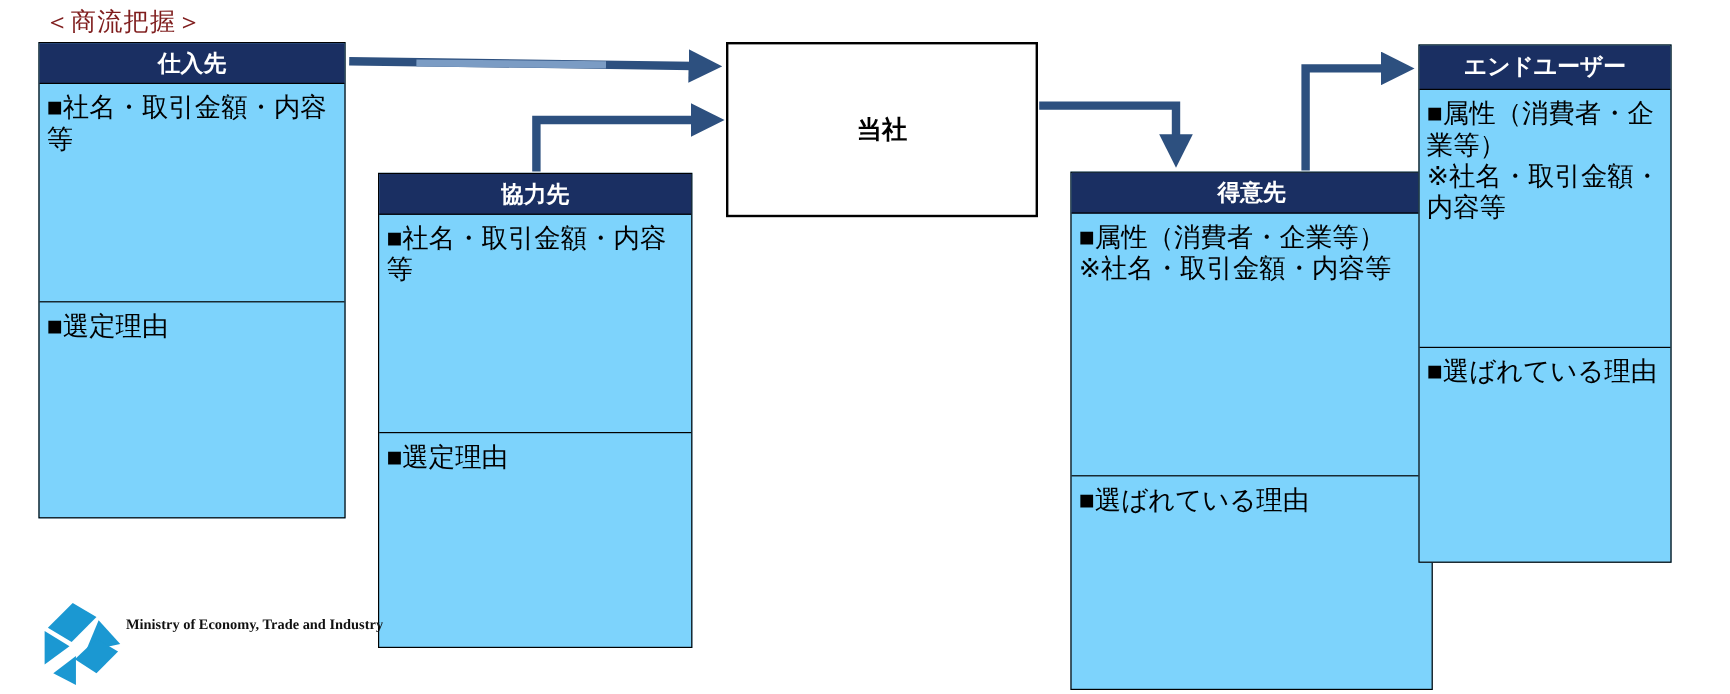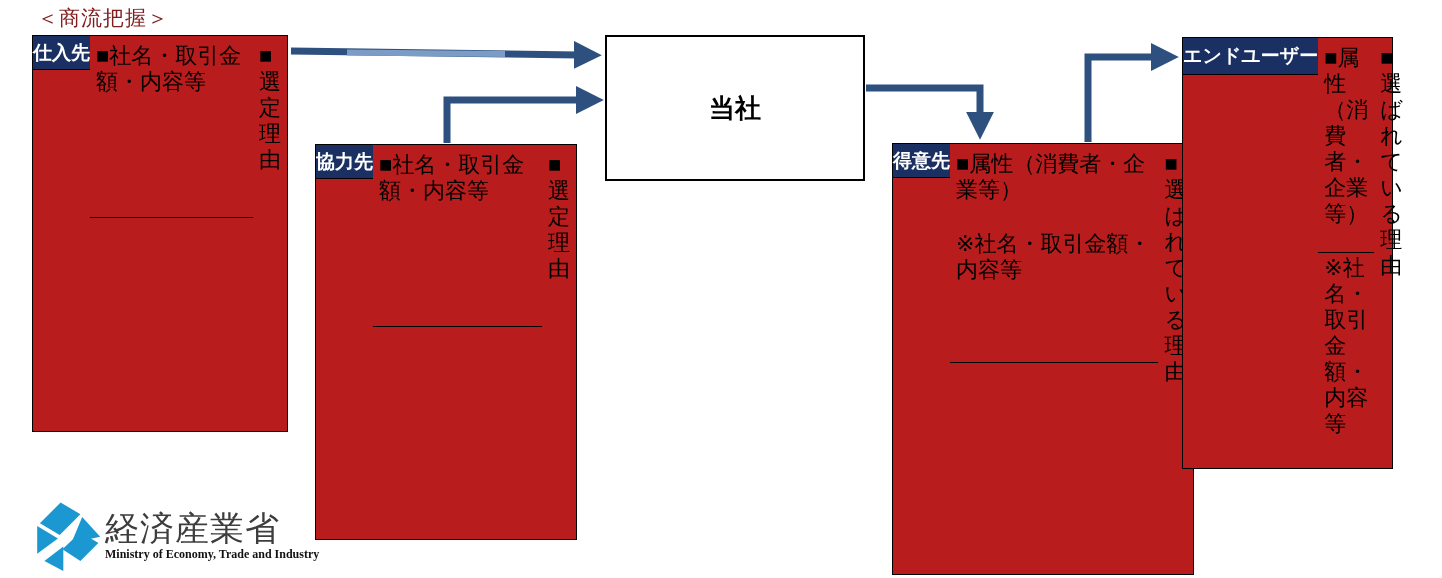--- a/index.html
+++ b/index.html
@@ -2,50 +2,50 @@
 <html><head>
 <meta charset="utf-8">
 <style>
   html,body{margin:0;padding:0;background:#fff}
   .canvas{position:relative;width:1442px;height:578px;background:#ffffff;
           font-family:"Liberation Sans","DejaVu Sans",sans-serif;overflow:hidden}
 
   .diagram-title{position:absolute;left:37px;top:4px;font-size:21px;color:#7f1d1d;letter-spacing:1px}
 
   
-  .box{position:absolute;display:flex;flex-direction:row;border:1.5px solid #000;
-       background:#b91c1c;box-sizing:border-box}
+  .box{position:absolute;display:flex;flex-direction:column;border:1.5px solid #000;
+       background:#7dd3fc;box-sizing:border-box}
   .hd{flex:0 0 auto;display:flex;align-items:center;justify-content:center;
       background:#1a2f62;color:#fff;font-weight:bold;font-size:19px;
       border-bottom:1.5px solid #000;box-sizing:border-box}
   .sec{box-sizing:border-box;padding:7px 6px;font-size:22px;color:#000;line-height:26px}
   .sec.first{border-bottom:1.5px solid #000}
   .sec.rest{flex:1}
-  .ln + .ln{margin-top:28px}
+  .ln + .ln{margin-top:0}
 
   #supplier{left:32px;top:35px;width:256px;height:397px}
   #supplier .hd{height:34px}
   #supplier .sec.first{height:182px}
 
   #partner{left:315px;top:144px;width:262px;height:396px}
   #partner .hd{height:34px}
   #partner .sec.first{height:182px}
 
   #customer{left:892px;top:143px;width:302px;height:432px}
   #customer .hd{height:34px}
   #customer .sec.first{height:219px}
 
   #enduser{left:1182px;top:37px;width:211px;height:432px}
   #enduser .hd{height:37px}
   #enduser .sec.first{height:215px}
 
   #company{position:absolute;left:605px;top:35px;width:260px;height:146px;
            border:2.5px solid #000;background:#fff;box-sizing:border-box;
            display:flex;align-items:center;justify-content:center;
-           font-size:26px;font-weight:bold;color:#000}
+           font-size:21px;font-weight:bold;color:#000}
 
   
   svg.arrows{position:absolute;left:0;top:0;width:1442px;height:578px;pointer-events:none}
   .arrow{stroke:#2d507f;stroke-width:7;fill:none;stroke-linejoin:miter}
   .arrow-lite{stroke:#7b9cc4;stroke-width:6;fill:none}
 
   
   .logo{position:absolute;left:30px;top:492px;display:flex;align-items:flex-start}
   .logo-icon{width:72px;height:84px;flex:0 0 auto}
   .logo-text{margin-left:3px;padding-top:19px}
@@ -124,18 +124,17 @@
     <svg class="logo-icon" viewBox="0 0 80 86" xmlns="http://www.w3.org/2000/svg">
       <g fill="#1b98d2">
         <polygon points="11,31 34,8 56,21 33,44"></polygon>
         <polygon points="58,24 78,46 46,53"></polygon>
         <polygon points="8,34 31,48 8,65"></polygon>
         <polygon points="36,60 56,41 76,53 56,73"></polygon>
         <polygon points="16,73 37,57 37,84"></polygon>
       </g>
     </svg>
     <div class="logo-text">
-      <div class="logo-jp">経済産業省</div>
       <div class="logo-en">Ministry of Economy, Trade and Industry</div>
     </div>
   </div>
 
 </div>
 
 </body></html>

